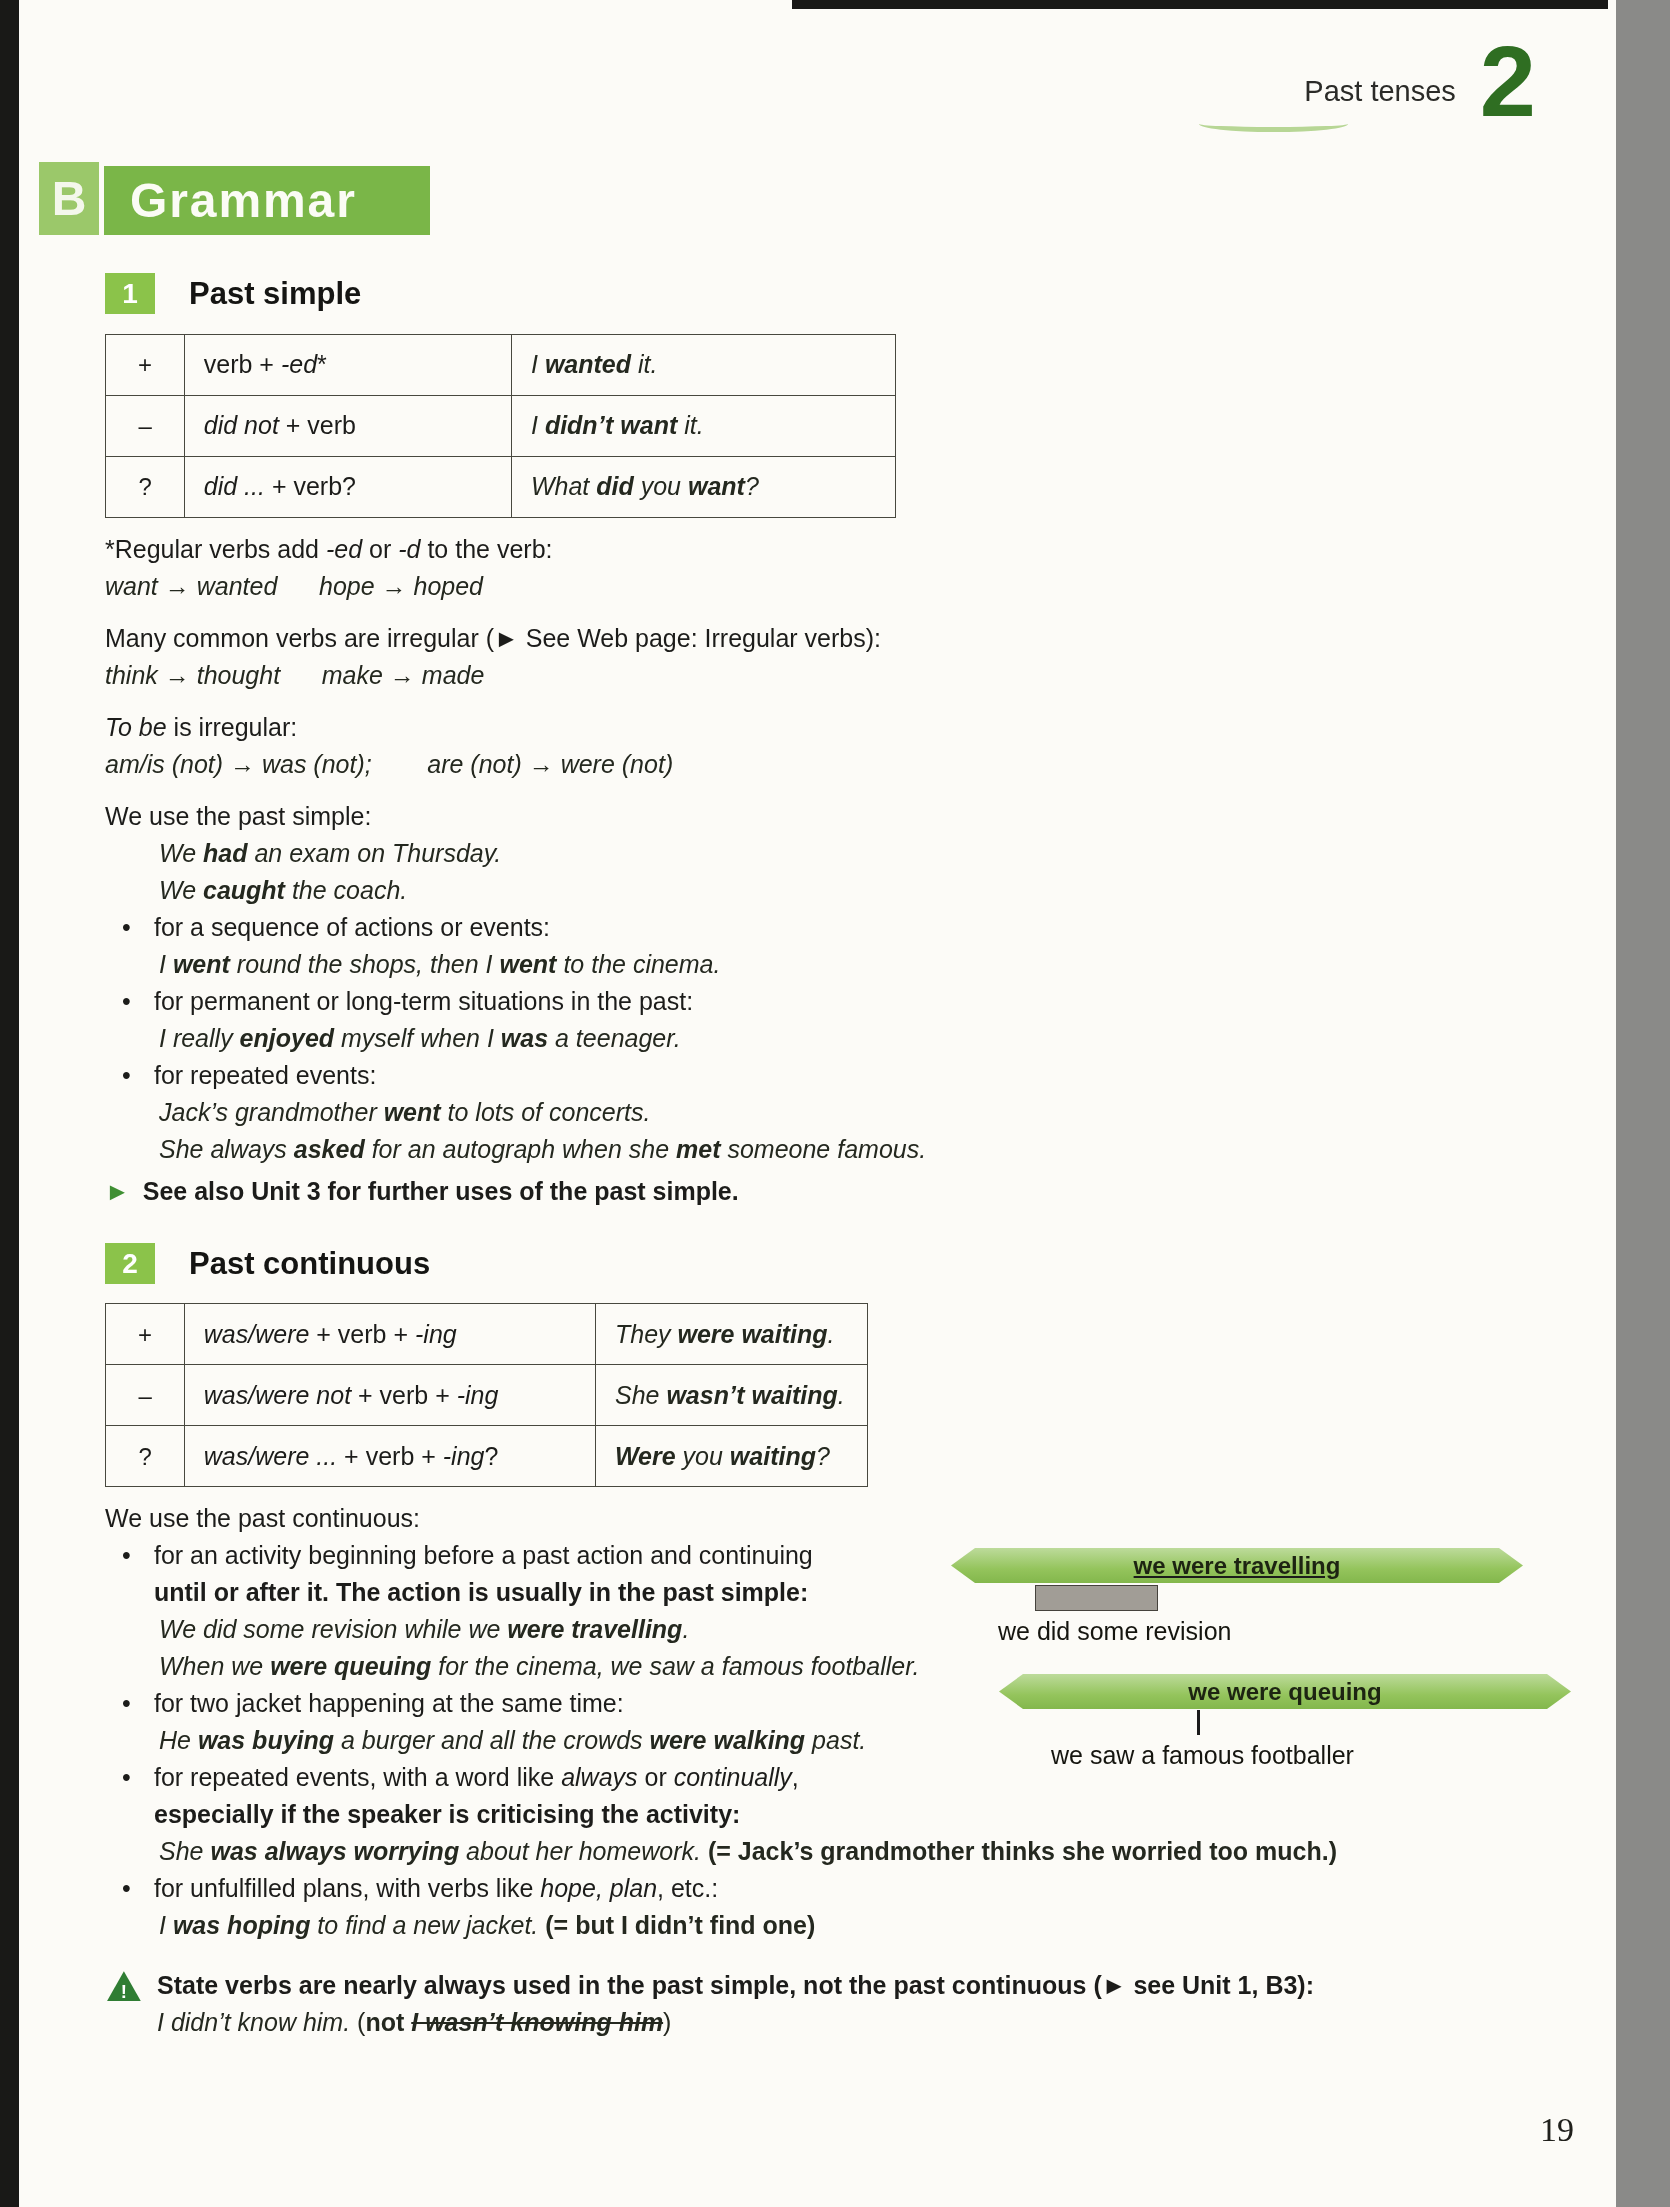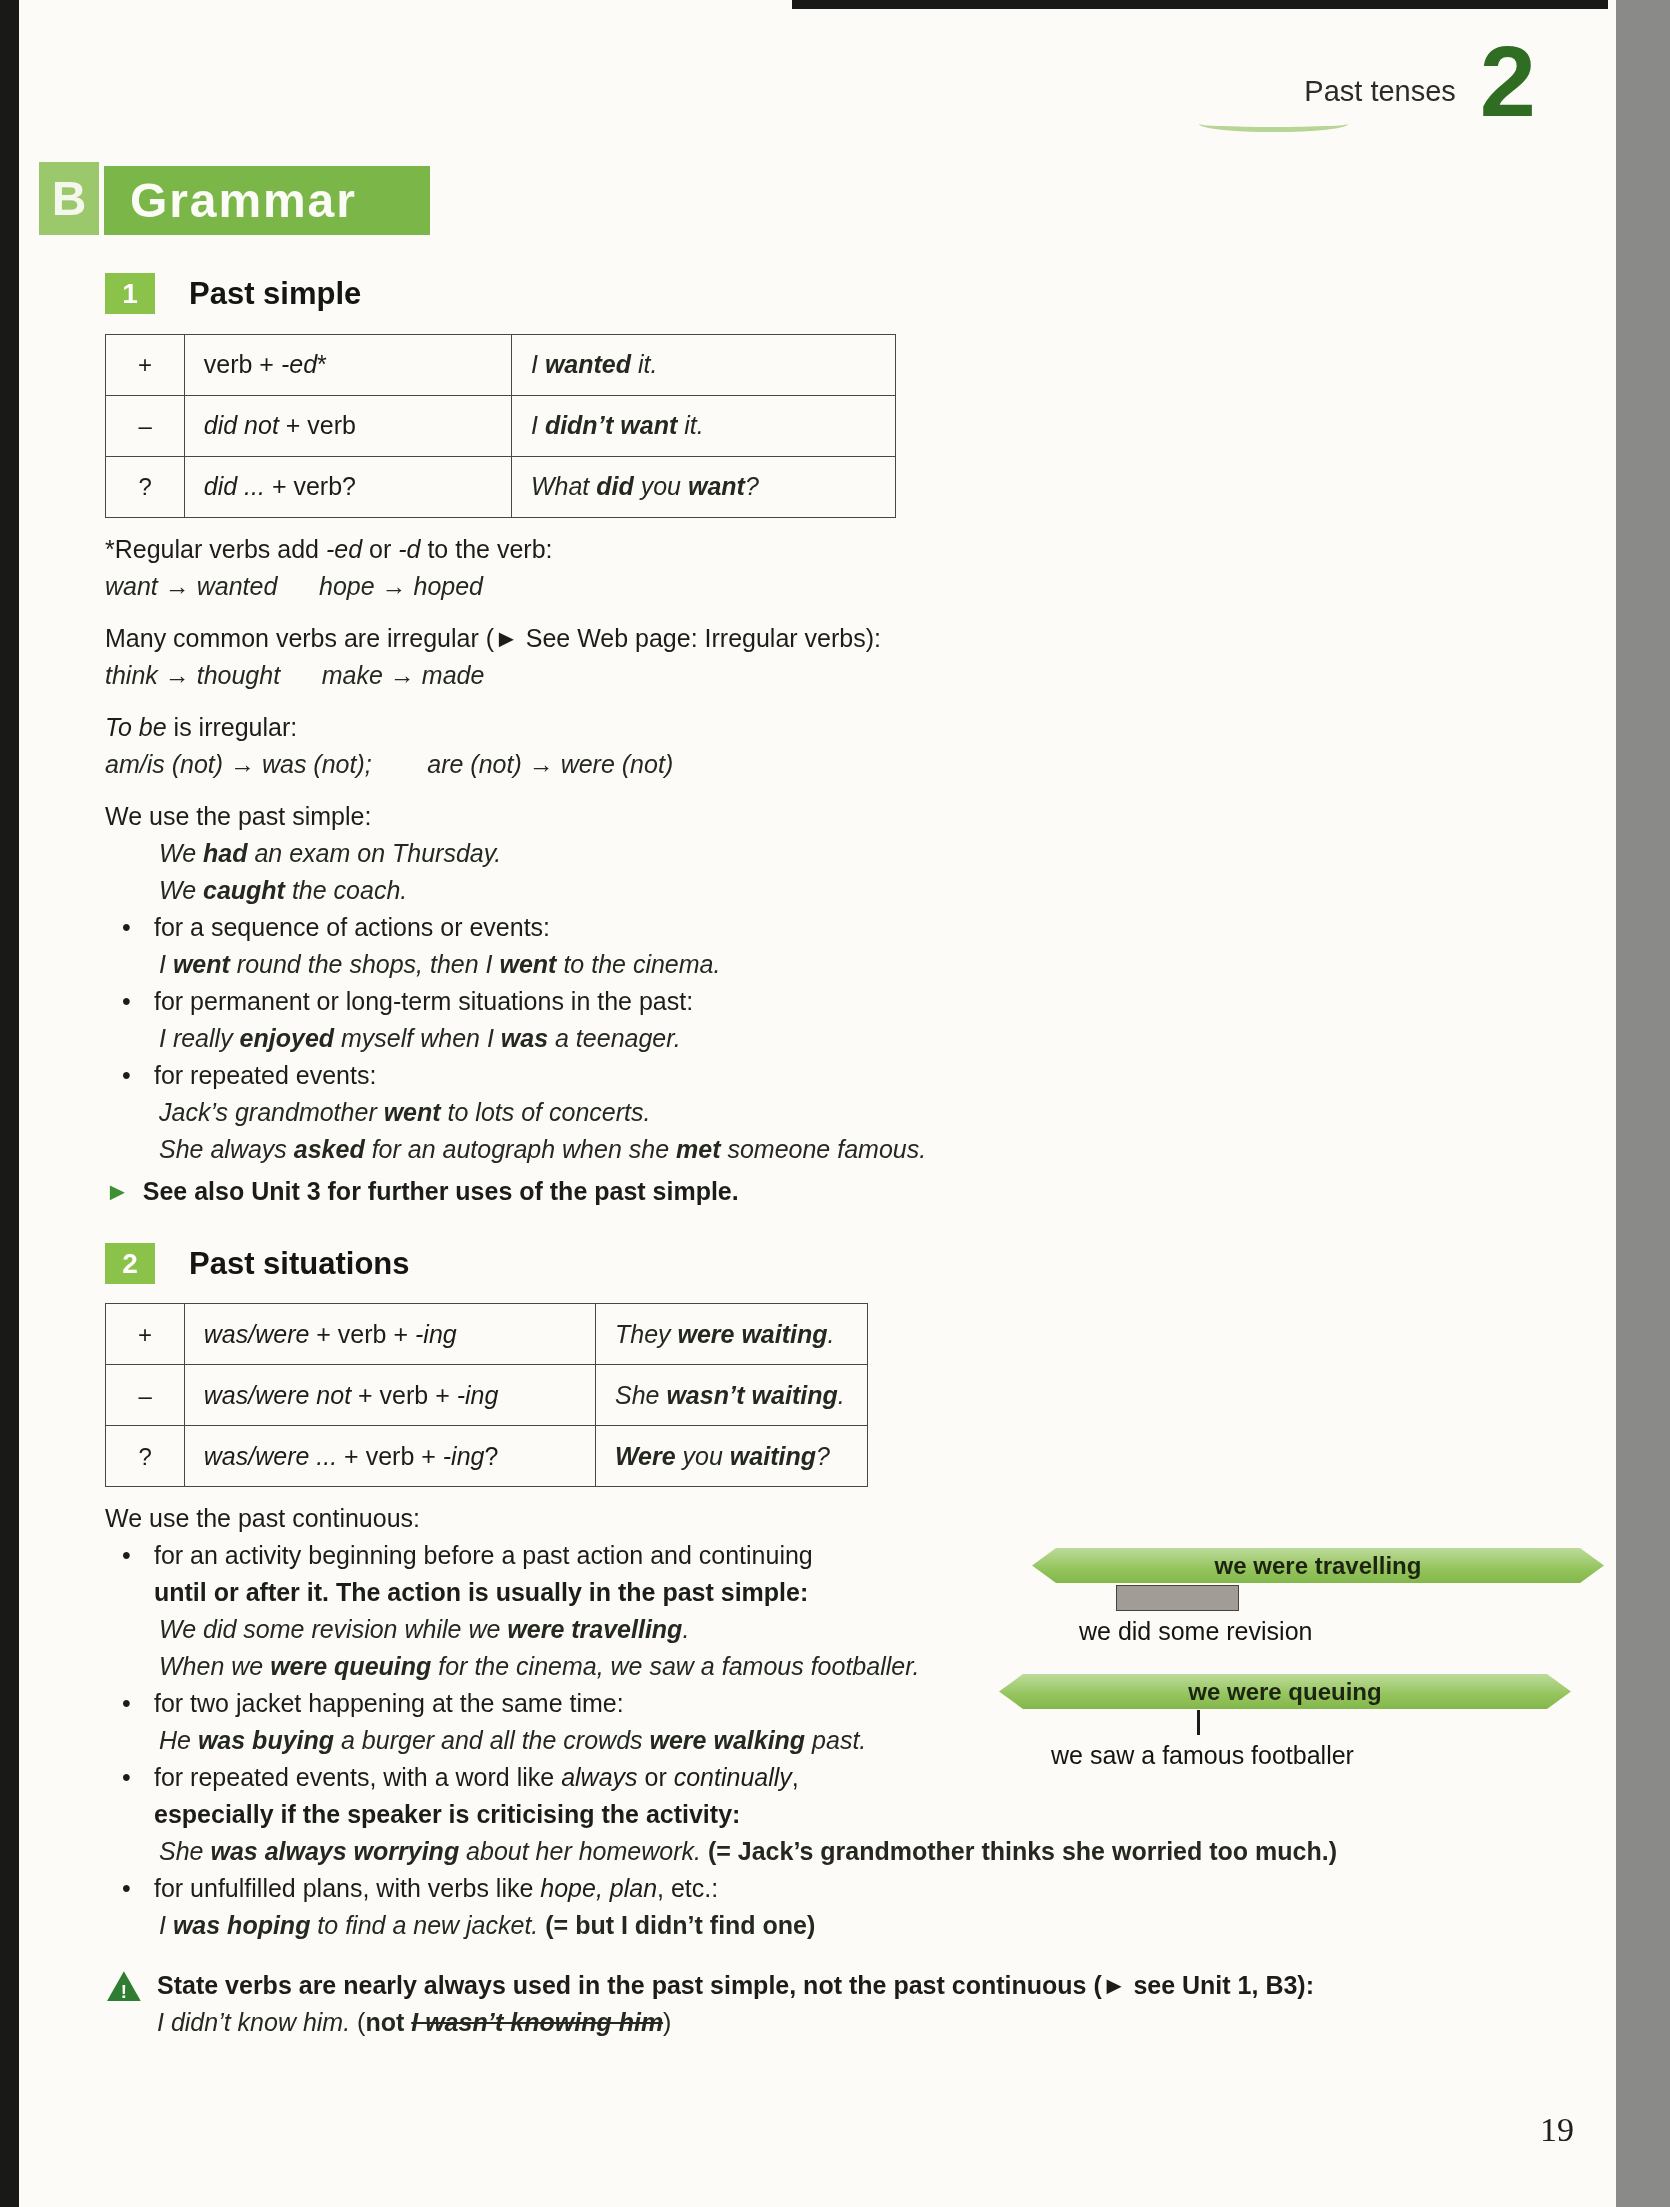--- a/index.html
+++ b/index.html
@@ -44,21 +44,21 @@
   .arrow-glyph{color:#3f8f33;margin-right:13px;}
 
   .warning{margin-top:22.4px;}
   .warn1{position:relative;padding-left:52px;font-weight:bold;}
   .warn-icon{position:absolute;left:1.9px;top:4.7px;width:34px;height:30px;background:#2f7d33;
              clip-path:polygon(50% 0,100% 100%,0 100%);color:#fff;font-size:18.6px;font-weight:bold;
              text-align:center;line-height:41px;}
   .warn2{padding-left:52px;color:#24281f;}
 
   .diagram{position:absolute;width:572px;}
-  #d1{left:1032px;top:1548px;}
+  #d1{left:951px;top:1548px;text-decoration:underline;}
   #d2{left:999px;top:1674px;}
   #d3{left:999px;top:1790px;}
   .arrow-banner{height:35px;background:linear-gradient(180deg,#bddb9b 0%,#94c45c 60%,#83b74c 100%);
        clip-path:polygon(0 50%,24px 0,calc(100% - 24px) 0,100% 50%,calc(100% - 24px) 100%,24px 100%);
        display:flex;align-items:center;justify-content:center;font-weight:bold;font-size:24px;color:#1d2412;}
   .arrow-banner.tall{height:80px;flex-direction:column;justify-content:center;line-height:31px;}
   .gray-box{position:absolute;left:84px;top:37px;width:121px;height:24px;background:#a19d96;border:1.9px solid #45423c;}
   .tick{position:absolute;left:198px;top:36px;width:2.8px;height:25px;background:#1a1a1a;}
   .diag-caption{position:absolute;white-space:nowrap;font-size:25px;color:#15150f;}
   #d1 .diag-caption{left:47px;top:69px;}
@@ -137,21 +137,21 @@
       <div class="exl"><i>Jack’s grandmother <b>went</b> to lots of concerts.</i></div>
       <div class="exl"><i>She always <b>asked</b> for an autograph when she <b>met</b> someone famous.</i></div>
     </div>
 
     <div class="see-also line">
       <span class="arrow-glyph">►</span><span>See also Unit 3 for further uses of the past simple.</span>
     </div>
 
     <div class="sec-head s2">
       <span class="sec-num">2</span>
-      <span class="sec-title">Past situations</span>
+      <span class="sec-title">Past continuous</span>
     </div>
 
     <table class="gtable t2">
       <tbody>
           <tr>
         <td class="sym">+</td>
         <td class="form"><i>was/were</i> + verb + <i>-ing</i></td>
         <td class="exc"><i>They <b>were waiting</b>.</i></td>
       </tr>
       <tr>

